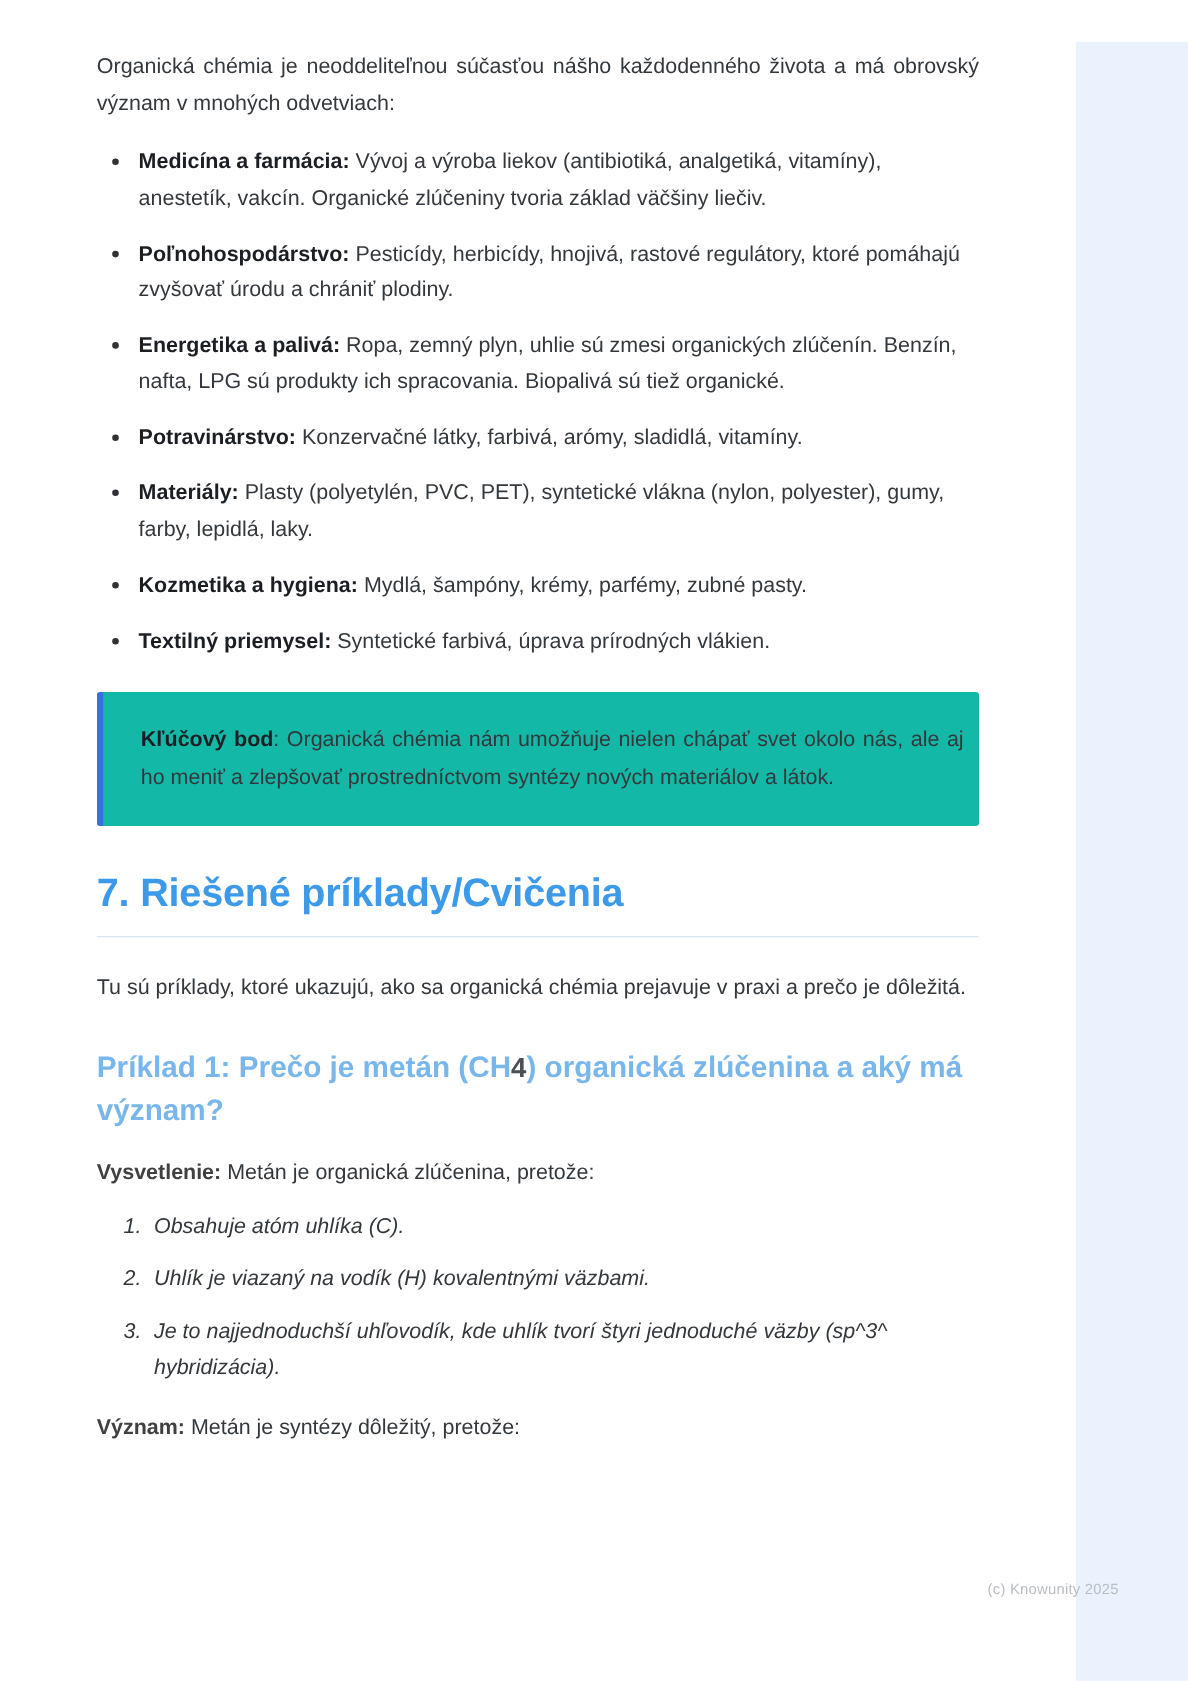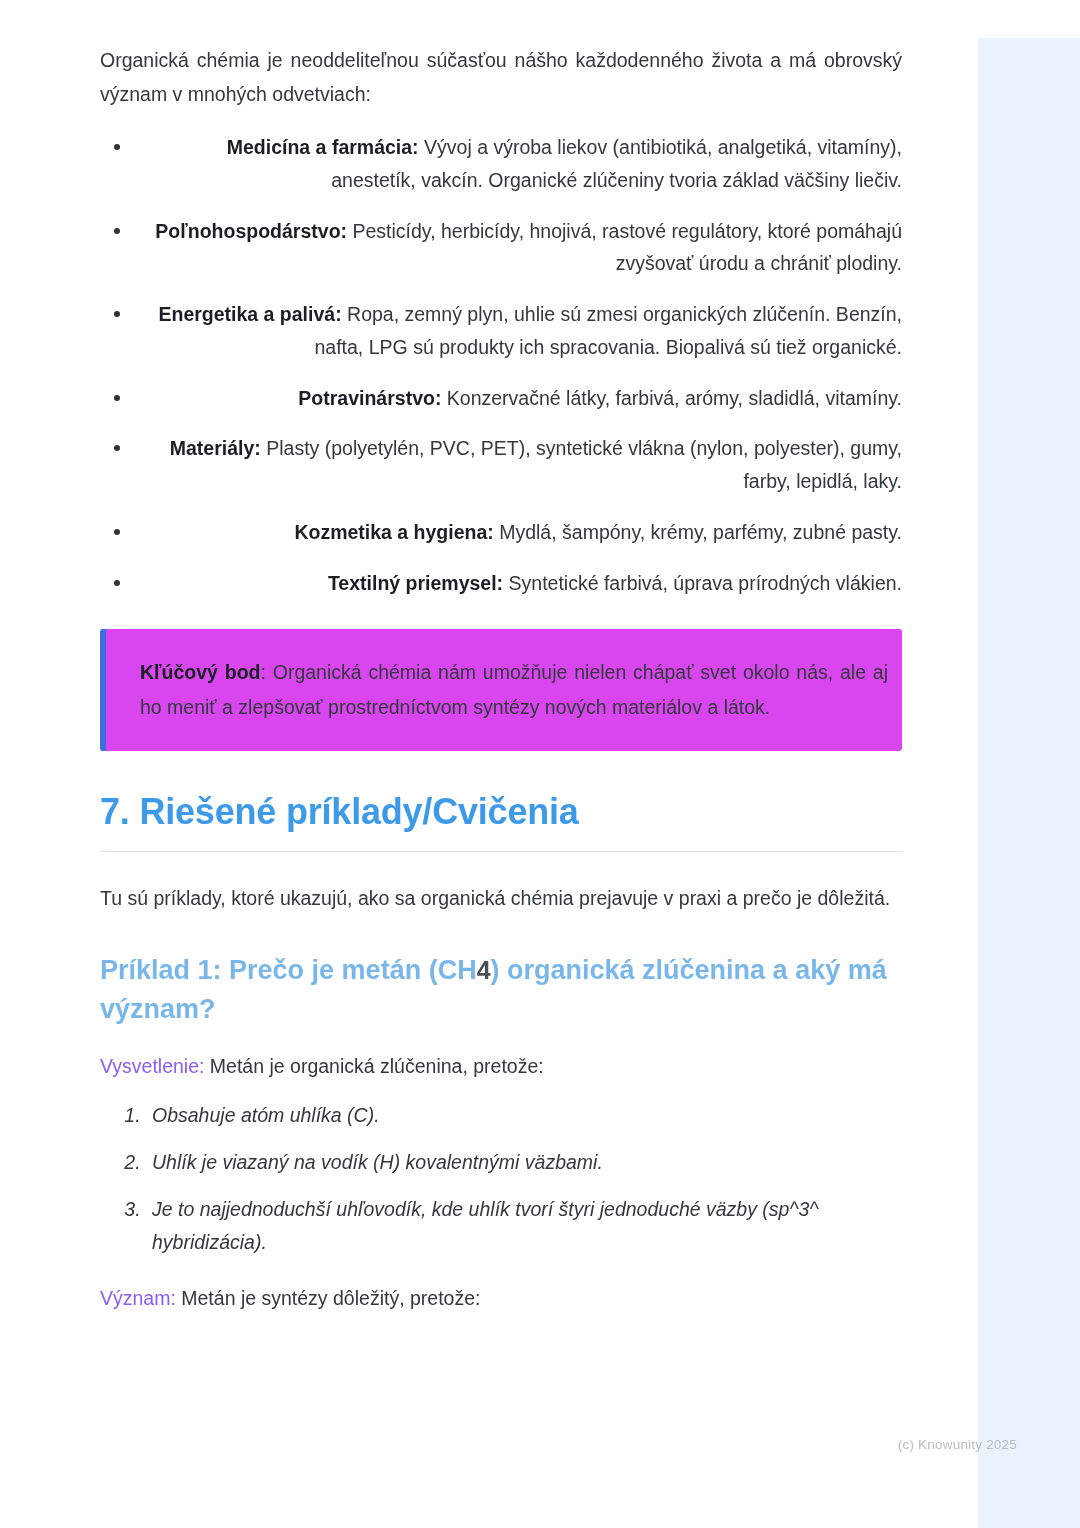--- a/index.html
+++ b/index.html
@@ -26,21 +26,20 @@
     background: #eaf2fd;
   }
 
   .page {
     position: absolute;
     top: 0;
     left: 0;
     width: 978px;
     padding: 44px 88px 0 88px;
     box-sizing: border-box;
-    margin-left: 12px;
   }
 
   p.intro, p.body-text {
     font-size: 19.5px;
     line-height: 1.72;
     text-align: justify;
     margin: 0 0 20px 0;
     color: #33383d;
   }
 
@@ -49,40 +48,39 @@
     margin: 0 0 6px 0;
     padding: 0;
   }
   ul.bullets > li {
     position: relative;
     padding-left: 38px;
     margin-bottom: 18px;
     font-size: 19.5px;
     line-height: 1.68;
     color: #33383d;
-    text-align: right;
   }
   ul.bullets > li::before {
     content: "";
     position: absolute;
     left: 14px;
     top: 13px;
     width: 6px;
     height: 6px;
     border-radius: 50%;
     background: #2f3337;
   }
   .lead {
     font-weight: bold;
     color: #1b1f24;
   }
 
   .callout {
     margin: 30px 0 40px 0;
-    background: #d946ef;
+    background: #14b8a6;
     border-left: 6px solid #3b6fe0;
     padding: 26px 14px 26px 34px;
     border-radius: 3px;
   }
   .callout p {
     margin: 0;
     font-size: 19.5px;
     line-height: 1.78;
     text-align: justify;
     color: #33383d;
@@ -113,21 +111,21 @@
     color: #4a4f55;
     font-size: 25px;
   }
 
   p.labelled {
     font-size: 19.5px;
     line-height: 1.7;
     margin: 0 0 16px 0;
     color: #33383d;
   }
-  p.labelled .lead { font-weight: normal; color: #8b5cf6; }
+  p.labelled .lead { font-weight: bold; color: #404040; }
 
   ol.numbered {
     margin: 0 0 22px 0;
     padding-left: 46px;
     font-style: italic;
   }
   ol.numbered > li {
     font-size: 19.5px;
     line-height: 1.7;
     margin-bottom: 14px;

